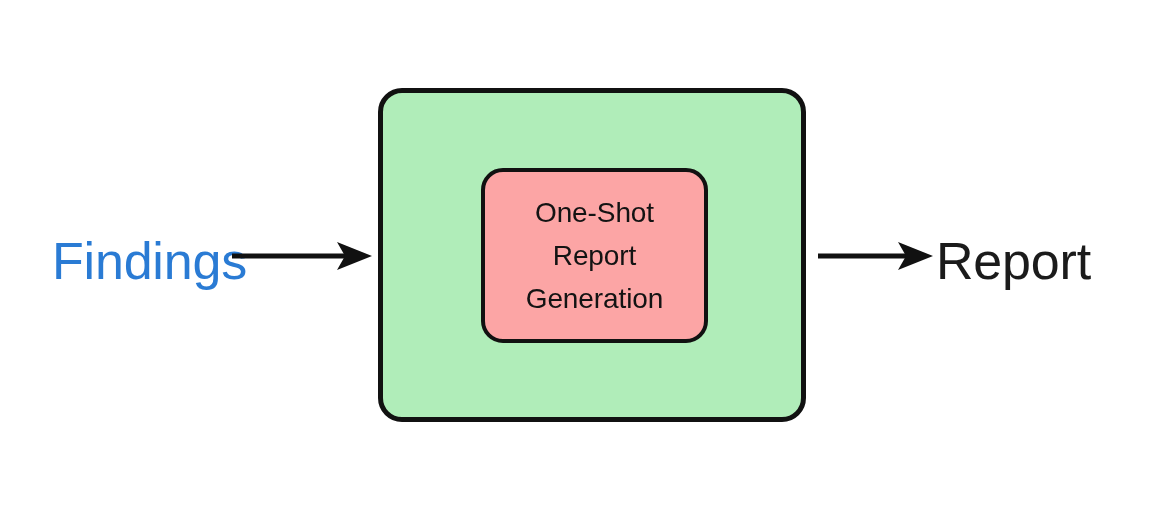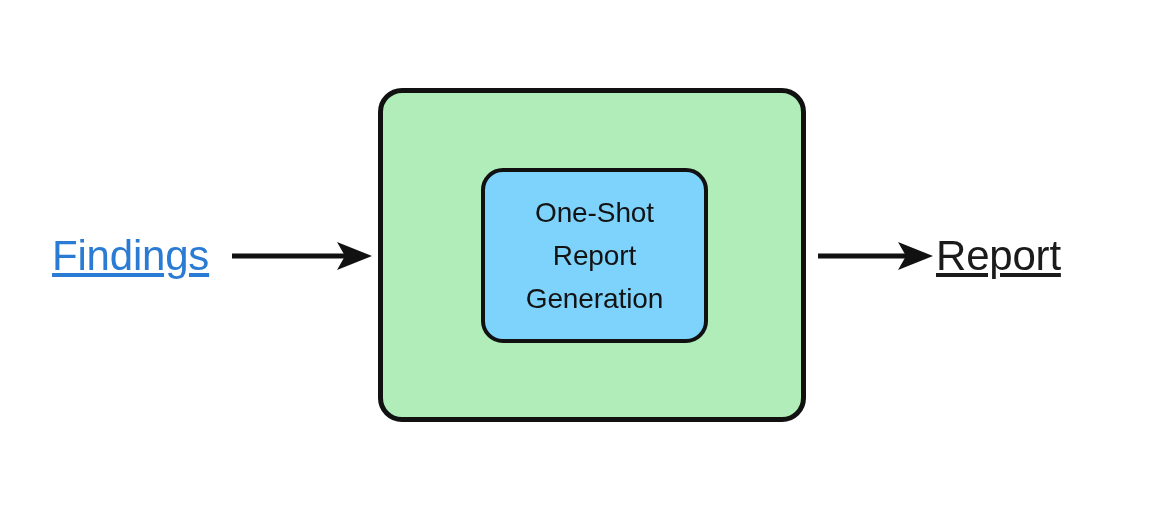--- a/index.html
+++ b/index.html
@@ -17,25 +17,24 @@
     width: 1164px;
     height: 518px;
     background: #ffffff;
     overflow: hidden;
   }
 
   
   .edge-label {
     position: absolute;
     white-space: nowrap;
-    font-size: 42px;
+    font-size: 52px;
     font-weight: 400;
     letter-spacing: -0.2px;
     line-height: 1;
-    text-decoration: underline;
   }
   #input-label {
     left: 52px;
     top: 235px;
     color: #2a7bd4;
   }
   #output-label {
     left: 936px;
     top: 235px;
     color: #1b1b1b;
@@ -65,21 +64,21 @@
   }
 
   
   #inner-box {
     position: absolute;
     left: 481px;
     top: 168px;
     width: 227px;
     height: 175px;
     box-sizing: border-box;
-    background: #7dd3fc;
+    background: #fca5a5;
     border: 4px solid #111111;
     border-radius: 22px;
     display: flex;
     align-items: center;
     justify-content: center;
   }
   #inner-box-text {
     text-align: center;
     font-size: 28px;
     line-height: 43px;

